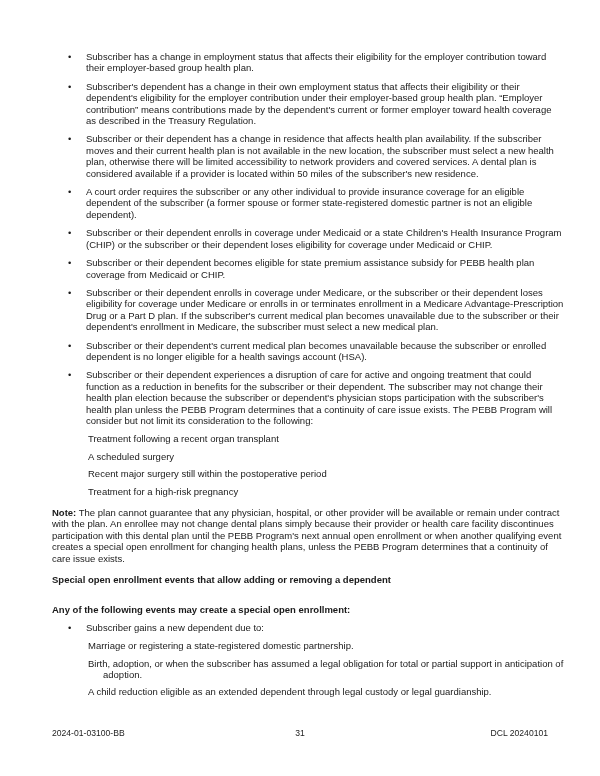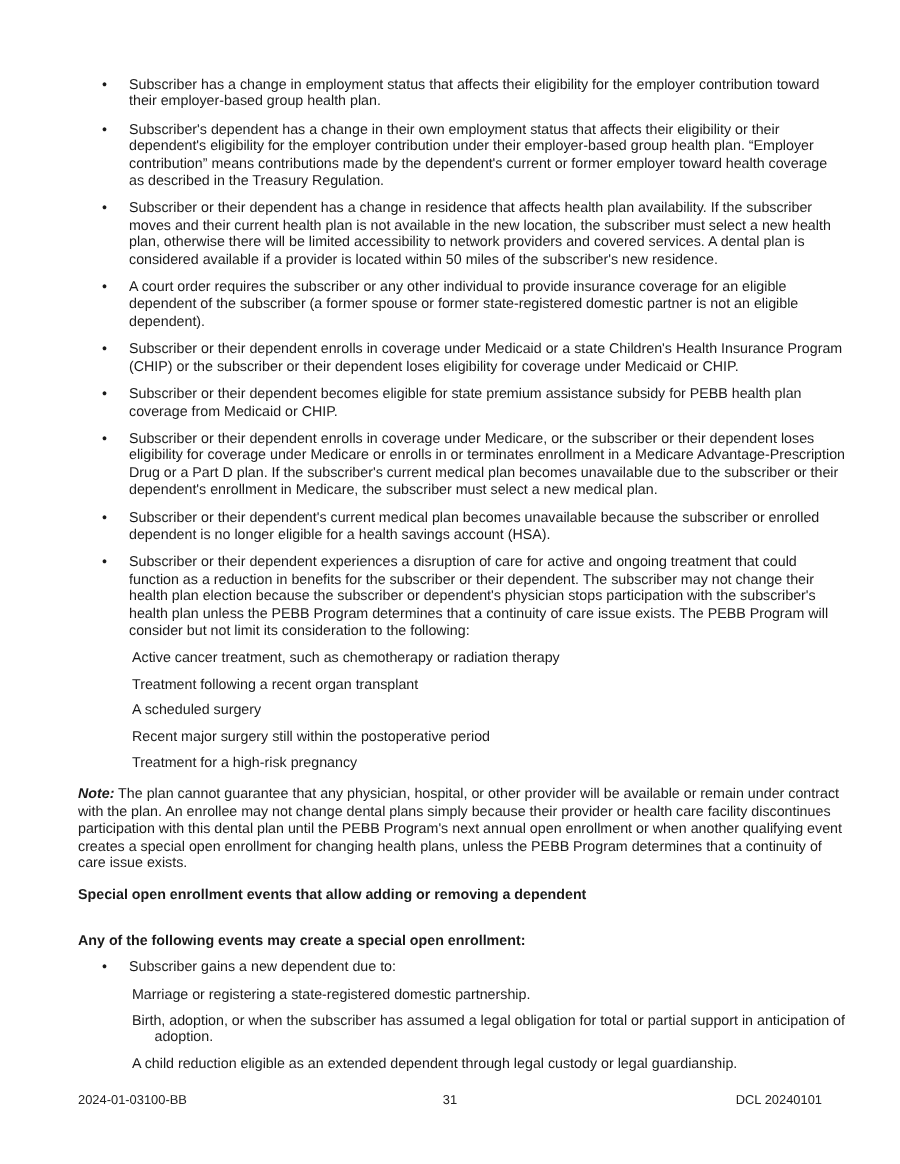--- a/index.html
+++ b/index.html
@@ -45,21 +45,20 @@
   }
   .sub-wrap-indent {
     padding-left: 51px;
     text-indent: -15px;
   }
   .note {
     margin: 10px 0 6px 0;
   }
   .bold {
     font-weight: bold;
-    font-style: italic;
   }
   h2.section-heading {
     font-size: 9.5px;
     line-height: 11.4px;
     font-weight: bold;
     margin: 10px 0 19px 0;
   }
   .intro {
     margin: 0 0 6px 0;
     font-weight: bold;
@@ -114,21 +113,20 @@
     </div>
     <div class="bullet">
       <span class="marker">•</span>
       <span>Subscriber or their dependent's current medical plan becomes unavailable because the subscriber or enrolled dependent is no longer eligible for a health savings account (HSA).</span>
     </div>
     <div class="bullet">
       <span class="marker">•</span>
       <span>Subscriber or their dependent experiences a disruption of care for active and ongoing treatment that could function as a reduction in benefits for the subscriber or their dependent. The subscriber may not change their health plan election because the subscriber or dependent's physician stops participation with the subscriber's health plan unless the PEBB Program determines that a continuity of care issue exists. The PEBB Program will consider but not limit its consideration to the following:</span>
     </div>
 
-    <p class="sub">Active cancer treatment, such as chemotherapy or radiation therapy</p>
     <p class="sub">Treatment following a recent organ transplant</p>
     <p class="sub">A scheduled surgery</p>
     <p class="sub">Recent major surgery still within the postoperative period</p>
     <p class="sub">Treatment for a high-risk pregnancy</p>
 
     <p class="note"><span class="bold">Note:</span><span> The plan cannot guarantee that any physician, hospital, or other provider will be available or remain under contract with the plan. An enrollee may not change dental plans simply because their provider or health care facility discontinues participation with this dental plan until the PEBB Program's next annual open enrollment or when another qualifying event creates a special open enrollment for changing health plans, unless the PEBB Program determines that a continuity of care issue exists.</span></p>
 
     <h2 class="section-heading">Special open enrollment events that allow adding or removing a dependent</h2>
 
     <p class="intro">Any of the following events may create a special open enrollment:</p>

